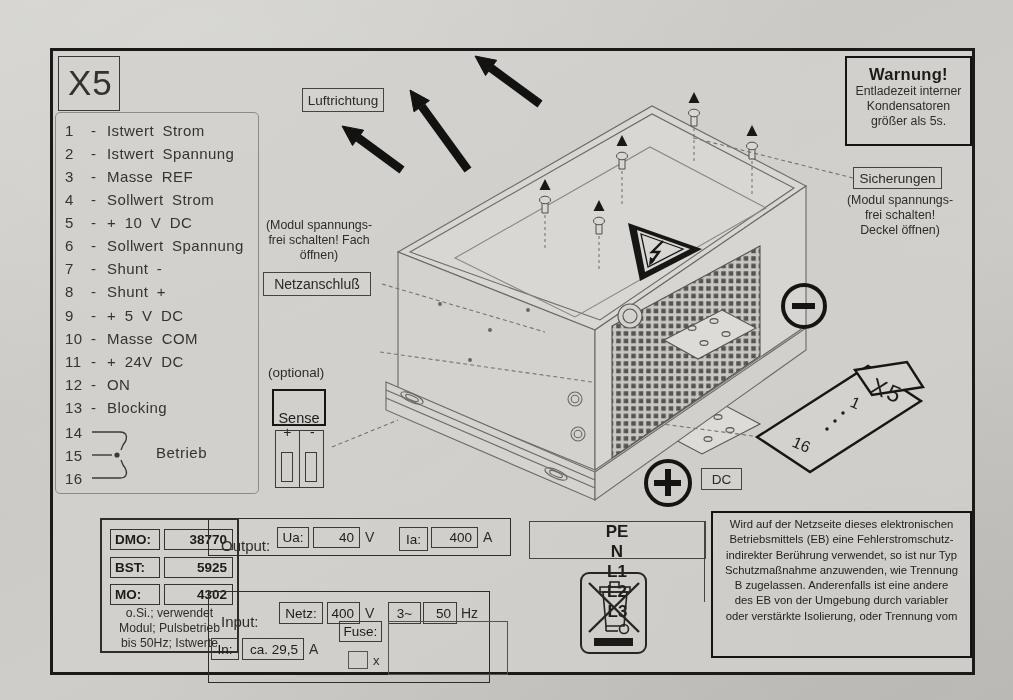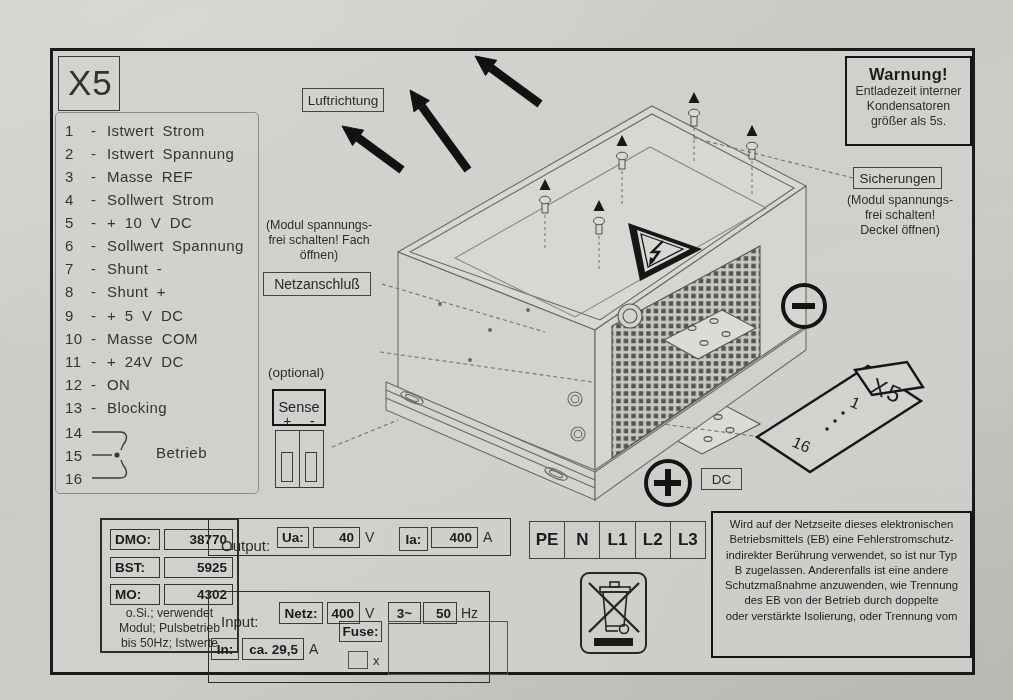--- a/index.html
+++ b/index.html
@@ -31,48 +31,48 @@
   
   .idplate{left:60px;top:518px;width:139px;height:135px;border:2px solid #2e2d2a;box-sizing:border-box;margin-left:40px;}
   .idlab{position:absolute;left:8px;width:50px;height:21px;border:1.4px solid #34332f;box-sizing:border-box;
     font-size:13.5px;font-weight:bold;color:#1d1c1a;padding:2px 0 0 4px;}
   .idval{position:absolute;left:62px;width:69px;height:21px;border:1.4px solid #34332f;box-sizing:border-box;
     font-size:13.5px;font-weight:bold;color:#1d1c1a;text-align:right;padding:2px 5px 0 0;}
   .idnote{position:absolute;left:0;width:100%;text-align:center;font-size:12.2px;color:#2e2d2a;}
   
   .ratebox{border:1.8px solid #2e2d2a;box-sizing:border-box;}
   .rlab{position:absolute;font-size:15px;color:#2e2d2a;margin-top:8px;}
-  .rfield{position:absolute;border:1.3px solid #3c3b37;box-sizing:border-box;font-size:13.5px;font-weight:bold;
+  .rfield{position:absolute;border:1.3px solid #3c3b37;box-sizing:border-box;font-size:13.5px;font-weight:normal;
     color:#1d1c1a;display:flex;align-items:center;text-align:right;}
   .rfield.c{justify-content:center;}
   .rfield.r{justify-content:flex-end;padding-right:5px;}
   .runit{position:absolute;font-size:14px;color:#2e2d2a;}
   
-  .terms{left:529px;top:521px;width:177px;height:38px;border:1.5px solid #45443f;box-sizing:border-box;display:flex;}
+  .terms{left:529px;top:521px;width:177px;height:38px;border:1.5px solid #45443f;box-sizing:border-box;display:flex;flex-direction:column;}
   .tcell{flex:1;border-right:1.5px solid #45443f;display:flex;align-items:center;justify-content:center;
     font-size:17px;font-weight:bold;color:#1d1c1a;}
   .tcell:last-child{border-right:none;}
   
   .safety{left:711px;top:511px;width:261px;height:147px;border:2.6px solid #141412;box-sizing:border-box;
     text-align:center;padding-top:4px;}
   .safety span{display:block;font-size:11.3px;line-height:15.3px;color:#232220;}
   
   .weee{left:580px;top:572px;width:67px;height:82px;border:2px solid #26251f;border-radius:9px;box-sizing:border-box;}
   
   .mcircle{left:781px;top:283px;width:46px;height:46px;border:4.5px solid #141412;border-radius:50%;box-sizing:border-box;}
   .mcircle i{position:absolute;left:7px;top:15.5px;width:23px;height:6px;background:#141412;}
   .pcircle{left:644px;top:459px;width:48px;height:48px;border:4.5px solid #141412;border-radius:50%;box-sizing:border-box;}
   .pcircle i{position:absolute;background:#141412;}
   .pcircle .h{left:6px;top:16.5px;width:27px;height:6px;}
   .pcircle .v{left:16.5px;top:6px;width:6px;height:27px;}
   .dcbox{left:701px;top:468px;width:41px;height:22px;border:1.2px solid #45443f;box-sizing:border-box;
     display:flex;align-items:center;justify-content:center;font-size:13.5px;color:#2b2a27;background:rgba(213,212,208,.5);}
   
   .sensebox{left:272px;top:389px;width:54px;height:37px;border:2.2px solid #161513;box-sizing:border-box;text-align:center;}
-  .sensebox .st{font-size:14.5px;color:#222120;margin-top:8px;}
+  .sensebox .st{font-size:14.5px;color:#222120;margin-top:19px;text-decoration:underline;}
   .sensebox .pm{display:flex;justify-content:space-around;font-size:14px;color:#222120;margin-top:-2px;}
   .sconn{position:absolute;top:430px;width:25px;height:58px;border:1.3px solid #3c3b38;box-sizing:border-box;}
   .sconn i{position:absolute;left:5px;top:21px;width:12px;height:30px;border:1.3px solid #3c3b38;box-sizing:border-box;display:block;}
   svg text{font-family:"Liberation Sans","DejaVu Sans",sans-serif;}
 </style>
 </head>
 <body>
 
 <div id="canvas">
 
@@ -392,19 +392,19 @@
       <line x1="7" y1="9" x2="57" y2="58" stroke="#26251f" stroke-width="2.4"></line>
       <line x1="57" y1="9" x2="7" y2="58" stroke="#26251f" stroke-width="2.4"></line>
       <rect x="12" y="64" width="39" height="8" fill="#1b1a18"></rect>
     </svg>
   </div>
 
   <div class="abs safety" style="z-index:2">
     <span>Wird auf der Netzseite dieses elektronischen</span>
     <span>Betriebsmittels (EB) eine Fehlerstromschutz-</span>
     <span>indirekter Berührung verwendet, so ist nur Typ</span>
+    <span>Schutzmaßnahme anzuwenden, wie Trennung</span>
     <span>B zugelassen. Anderenfalls ist eine andere</span>
-    <span>Schutzmaßnahme anzuwenden, wie Trennung</span>
-    <span>des EB von der Betrieb durch doppelte</span>
+    <span>des EB von der Umgebung durch variabler</span>
     <span>oder verstärkte Isolierung, oder Trennung vom</span>
   </div>
 
 </div>
 
 </body></html>

